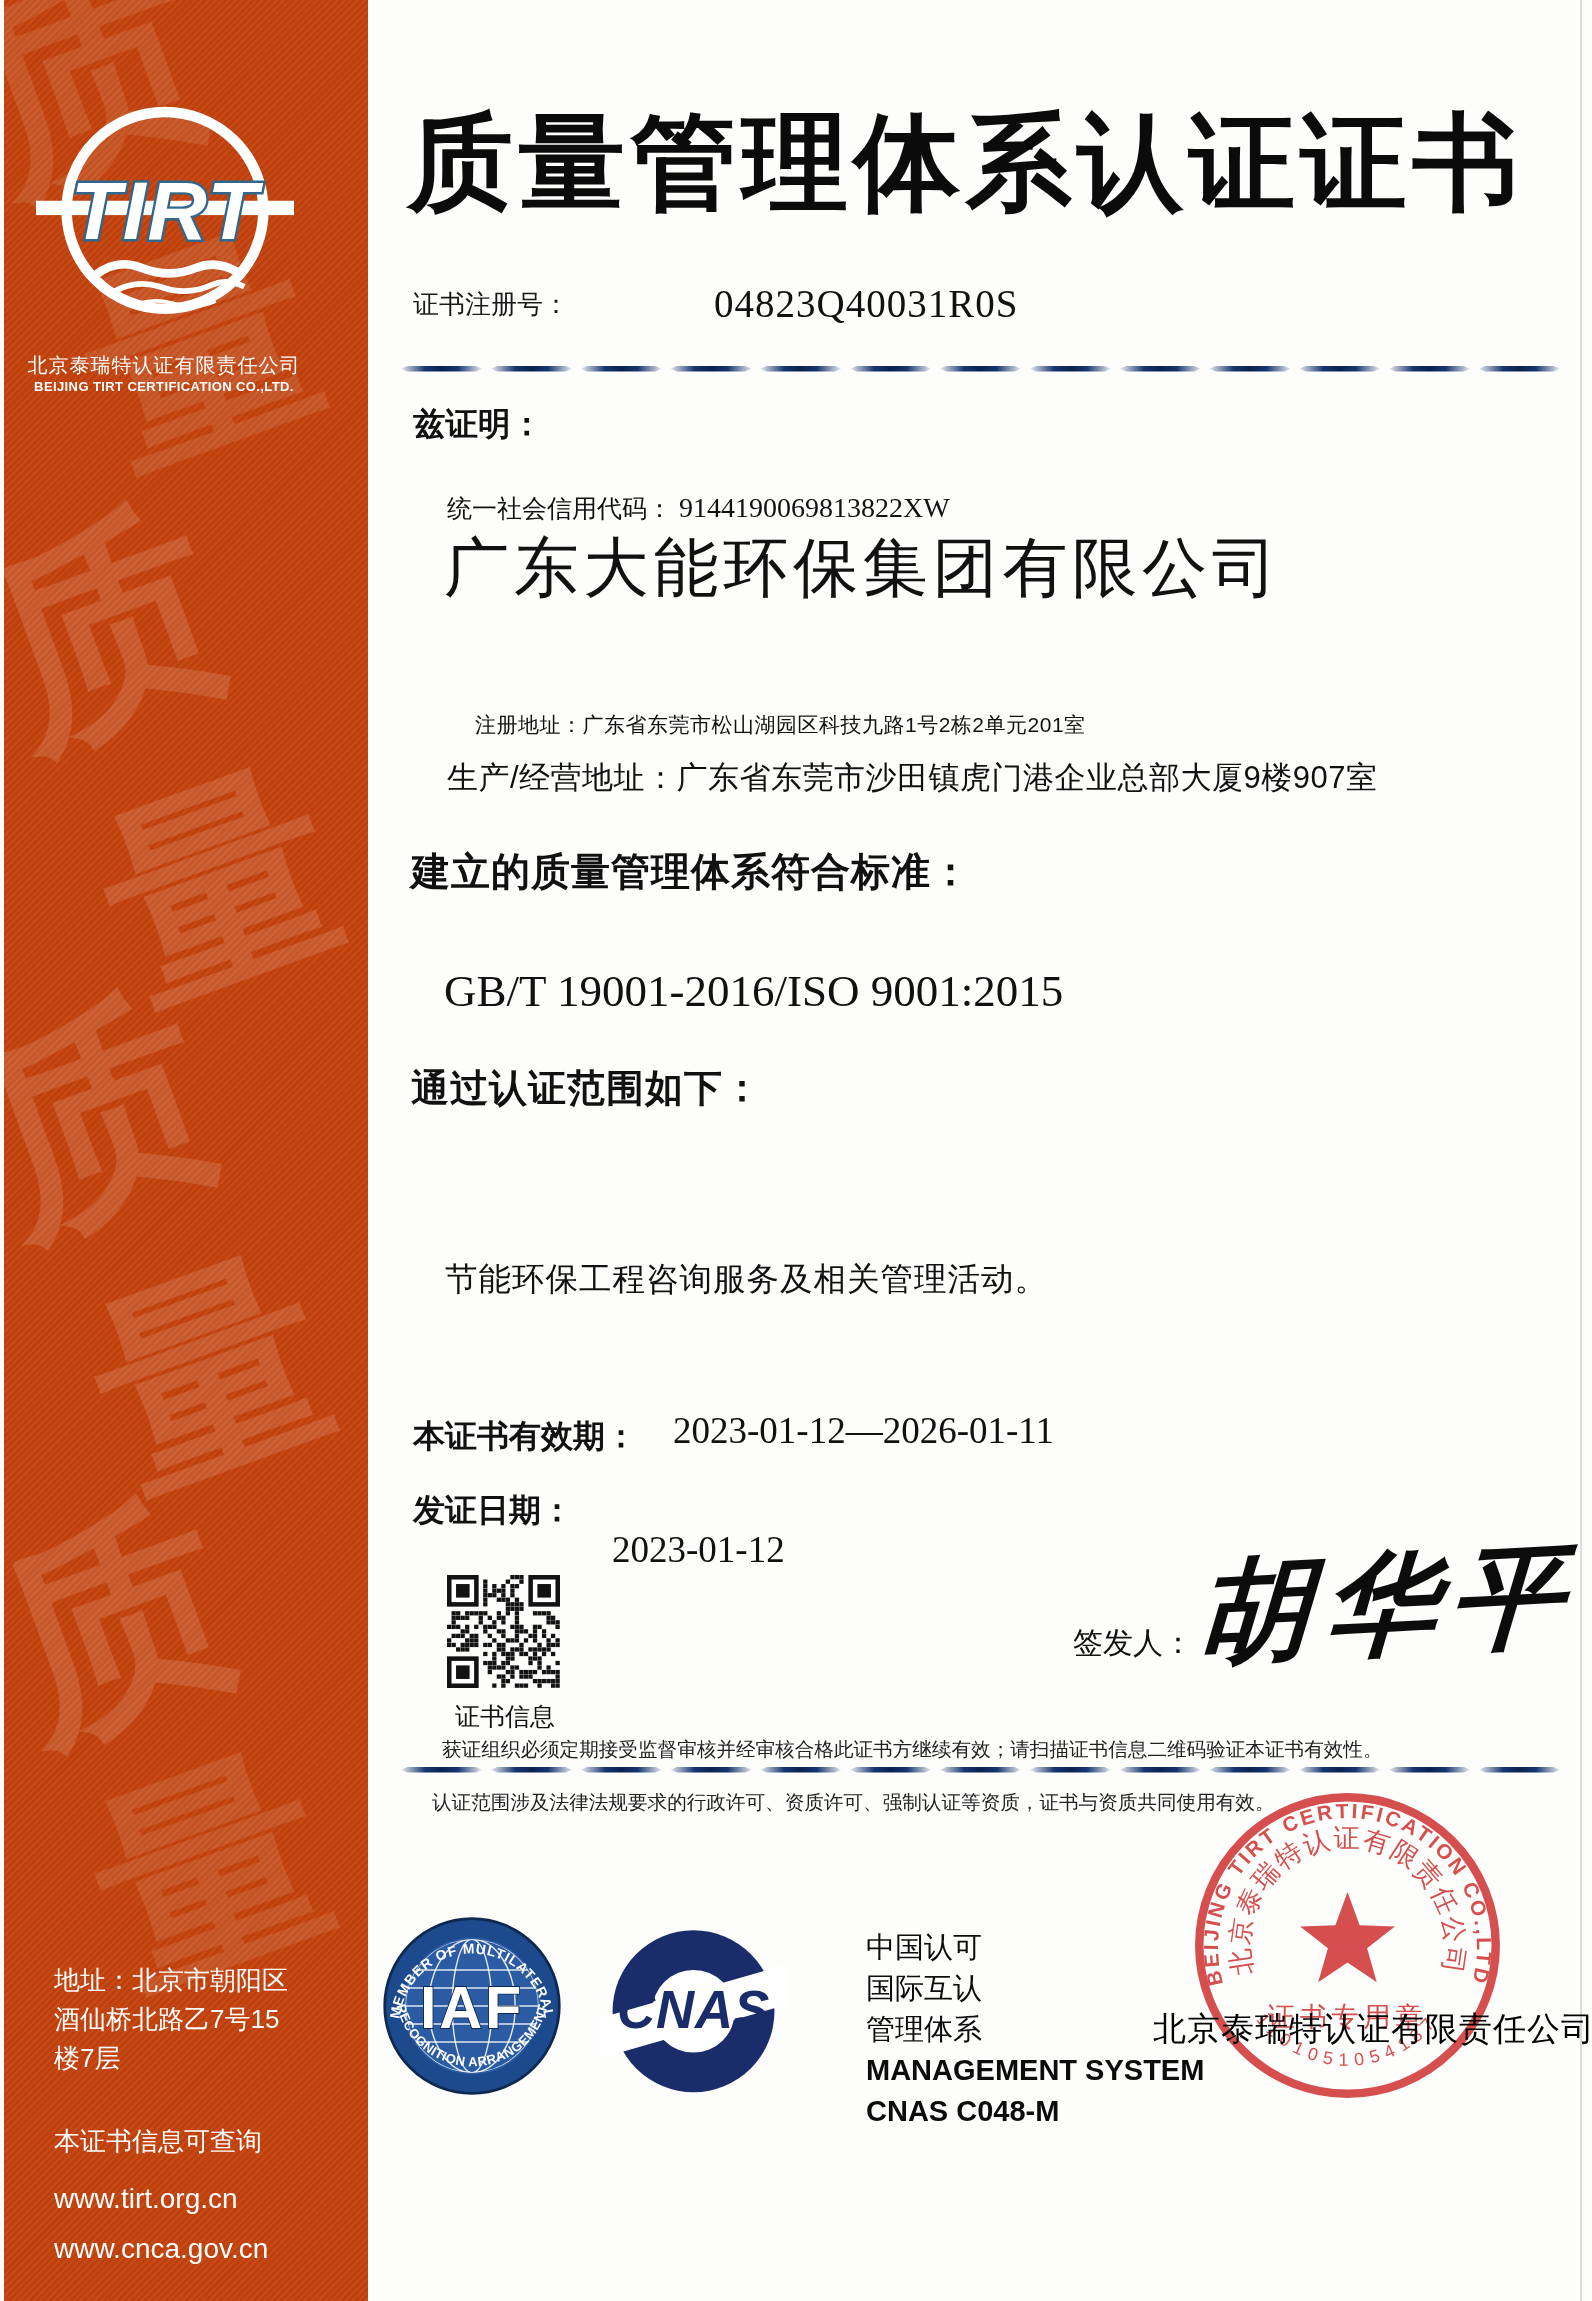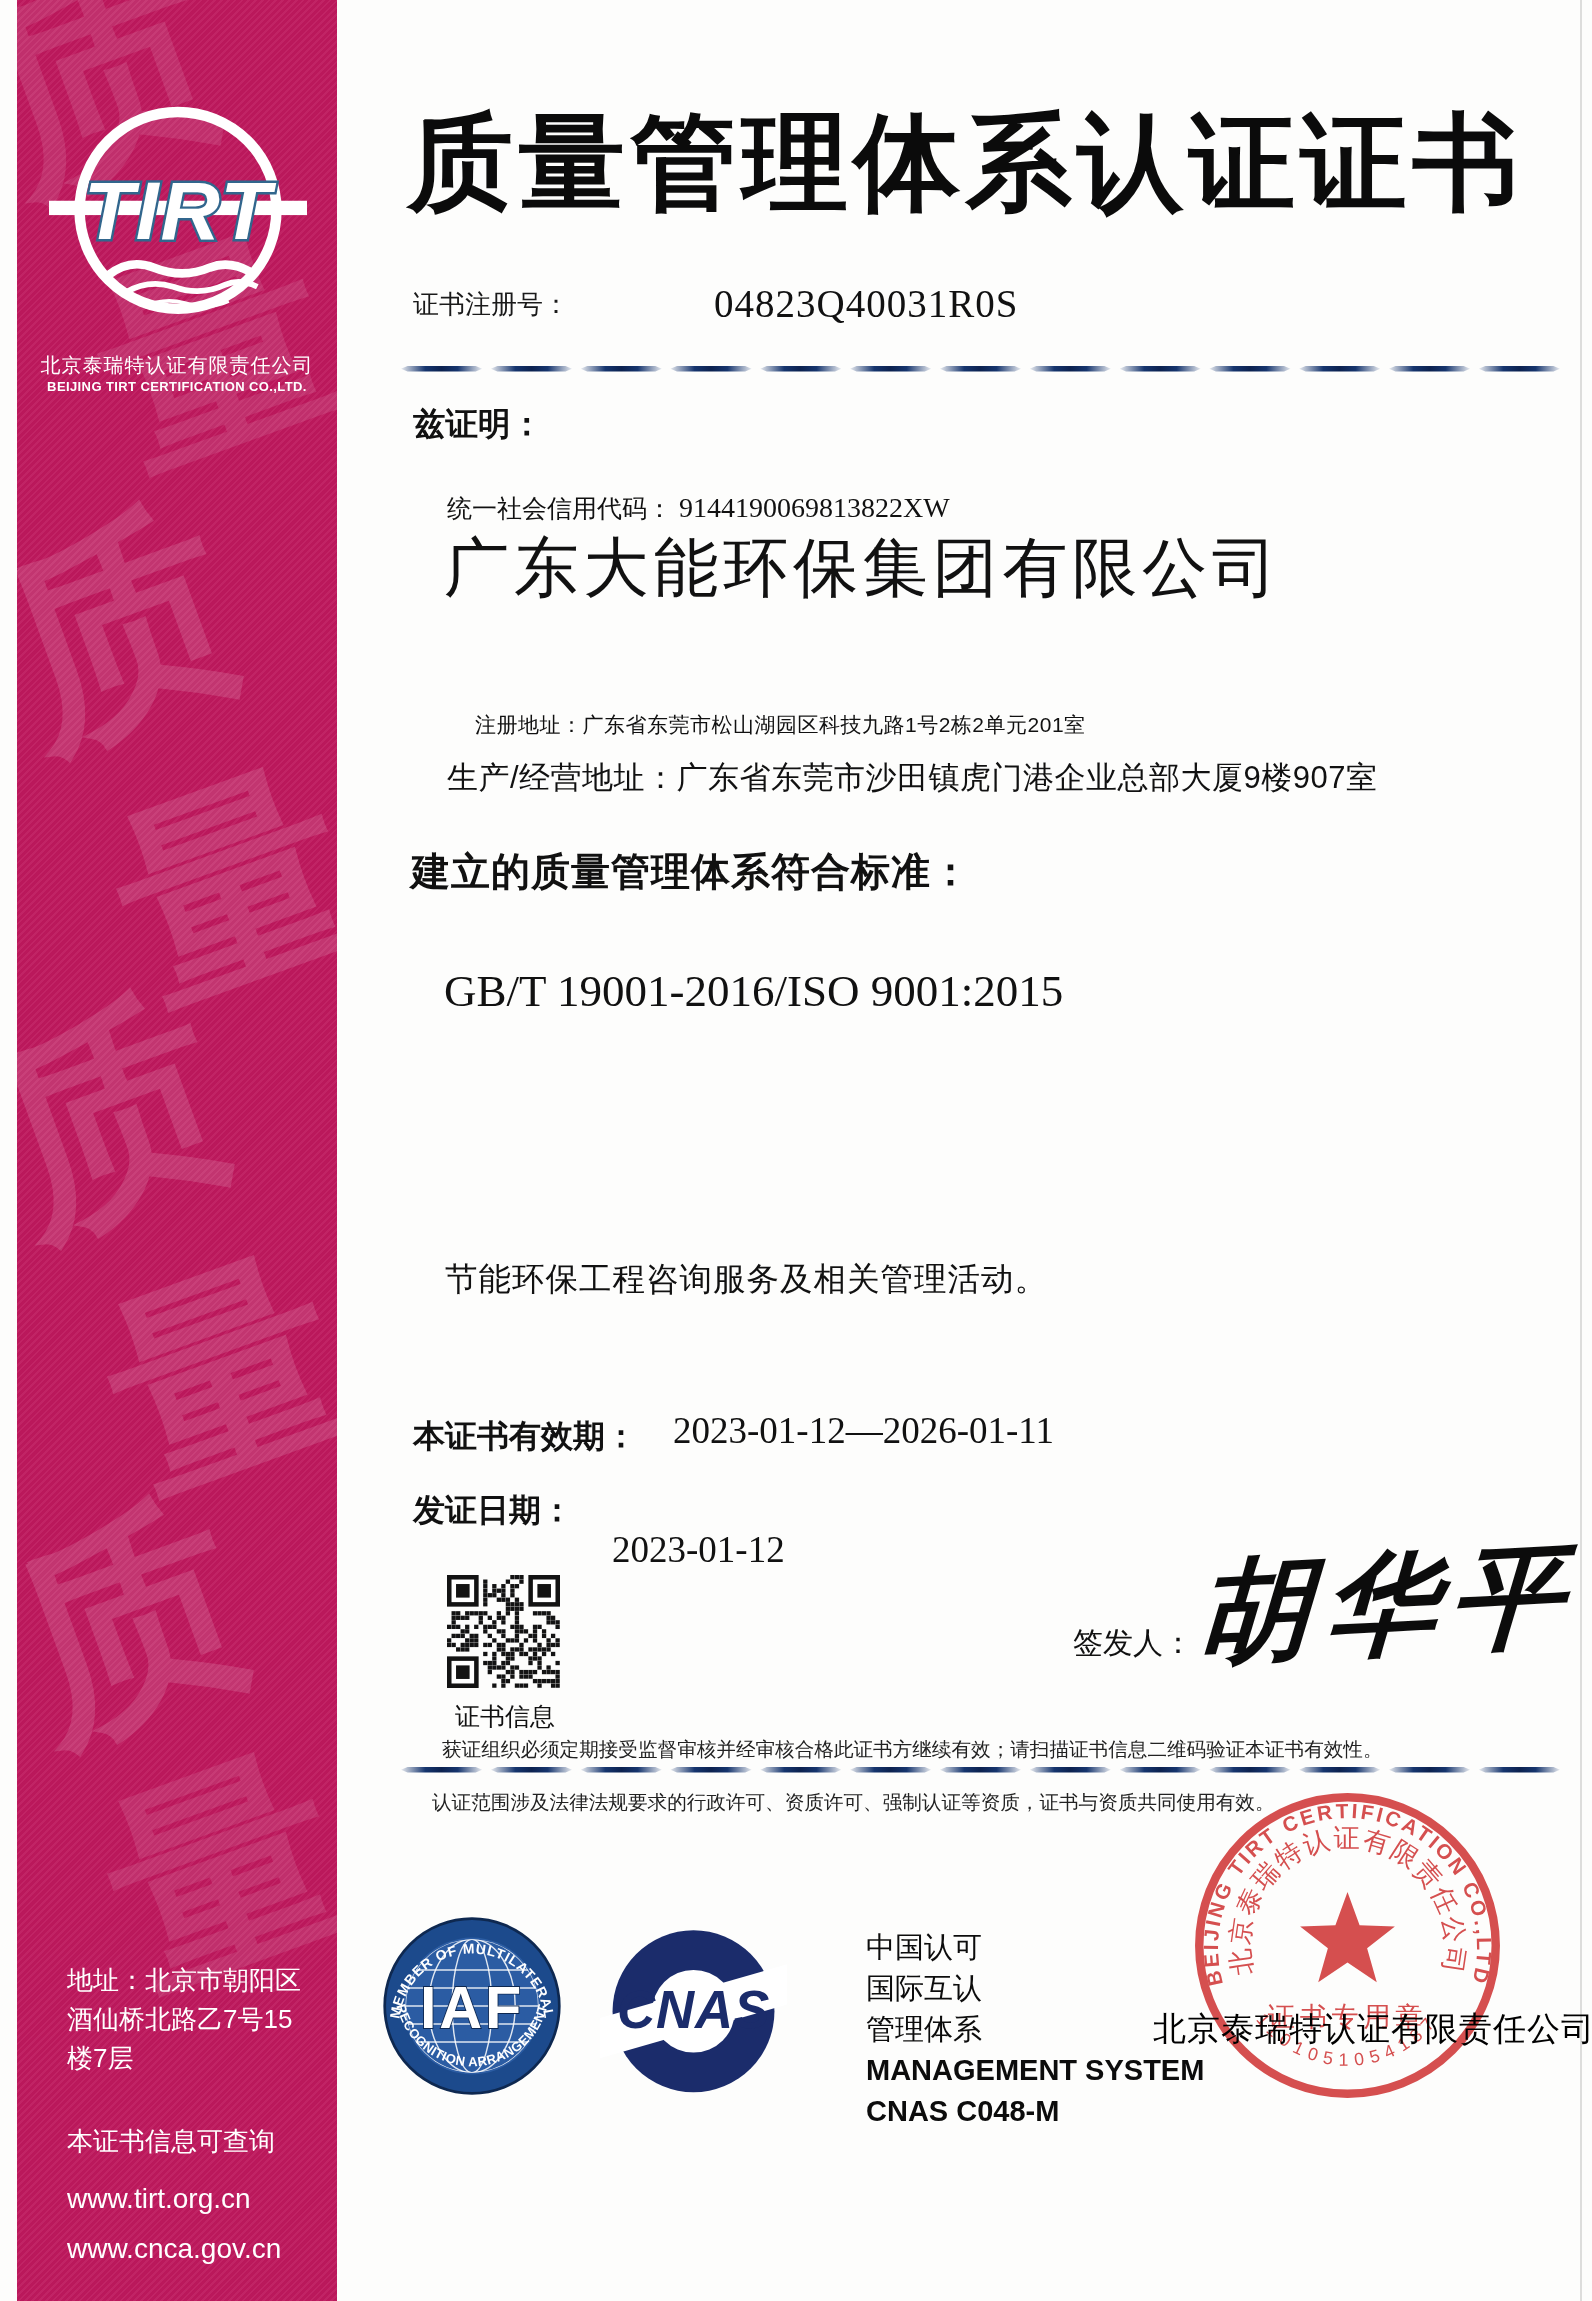--- a/index.html
+++ b/index.html
@@ -1,19 +1,19 @@
 <!DOCTYPE html>
 <html><head>
 <meta charset="utf-8">
 <style>
   html,body{margin:0;padding:0;background:#e9e9e9;}
   .page{position:relative;width:1593px;height:2302px;background:#fdfdfc;overflow:hidden;
         font-family:"Liberation Sans",sans-serif;color:#111;}
   
-  .sidebar{position:absolute;left:17px;top:0;width:320px;height:2302px;background:#be185d;overflow:hidden;}
+  .sidebar{position:absolute;left:4px;top:0;width:364px;height:2302px;background:#c2410c;overflow:hidden;}
   .sidebar::after{content:"";position:absolute;inset:0;
         background:repeating-linear-gradient(135deg,rgba(255,255,255,.05) 0 1.9px,rgba(0,0,0,.02) 1.9px 4.8px);}
   .wm{position:absolute;font-size:225px;font-weight:700;color:#ffffff;opacity:.13;
       transform:rotate(-20deg);line-height:1;pointer-events:none;}
   .logo-box{position:absolute;left:32px;top:88px;width:258px;height:258px;z-index:2;}
   .org-cn{position:absolute;left:0;top:352px;width:320px;text-align:center;color:#fff;
           font-size:20px;letter-spacing:1px;z-index:2;}
   .org-en{position:absolute;left:0;top:379px;width:320px;text-align:center;color:#fff;
           font-size:13px;font-weight:700;letter-spacing:0.4px;z-index:2;}
   .side-addr{position:absolute;left:50px;top:1961px;width:249px;color:#fff;font-size:26px;
@@ -129,20 +129,21 @@
   </div>
 
   <div class="company">广东大能环保集团有限公司</div>
 
   <div class="addr1">注册地址：广东省东莞市松山湖园区科技九路1号2栋2单元201室</div>
   <div class="addr2">生产/经营地址：广东省东莞市沙田镇虎门港企业总部大厦9楼907室</div>
 
   <div class="std-label">建立的质量管理体系符合标准：</div>
   <div class="std-val">GB/T 19001-2016/ISO 9001:2015</div>
 
+  <div class="scope-label">通过认证范围如下：</div>
   <div class="scope-text">节能环保工程咨询服务及相关管理活动。</div>
 
   <div class="valid-label">本证书有效期：</div>
   <div class="valid-val">2023-01-12—2026-01-11</div>
 
   <div class="issue-label">发证日期：</div>
   <div class="issue-val">2023-01-12</div>
 
   <svg class="qr" id="qr" viewBox="0 0 118 118">
       <rect x="66.08" y="0.00" width="4.48" height="4.48" fill="#131313"></rect>

